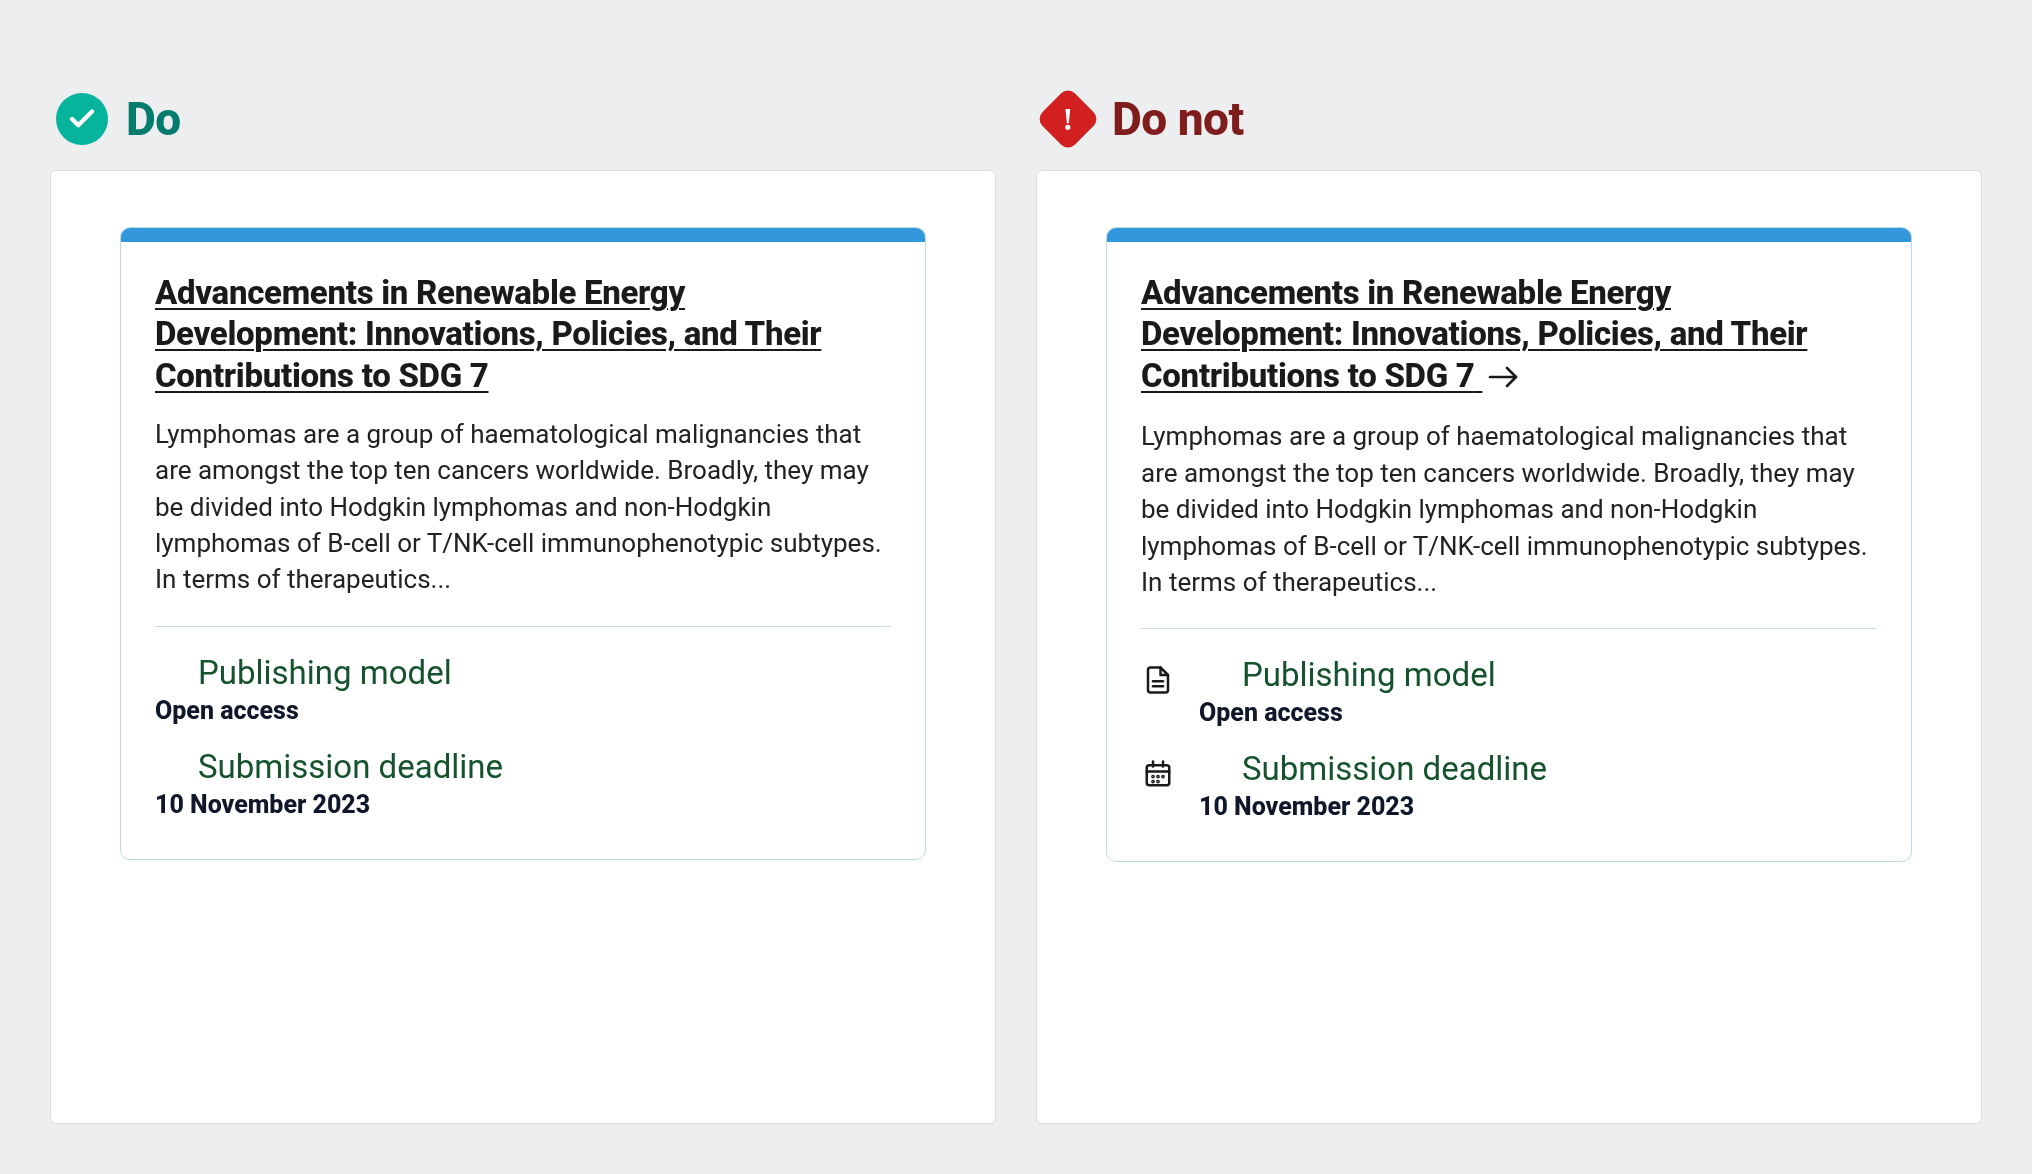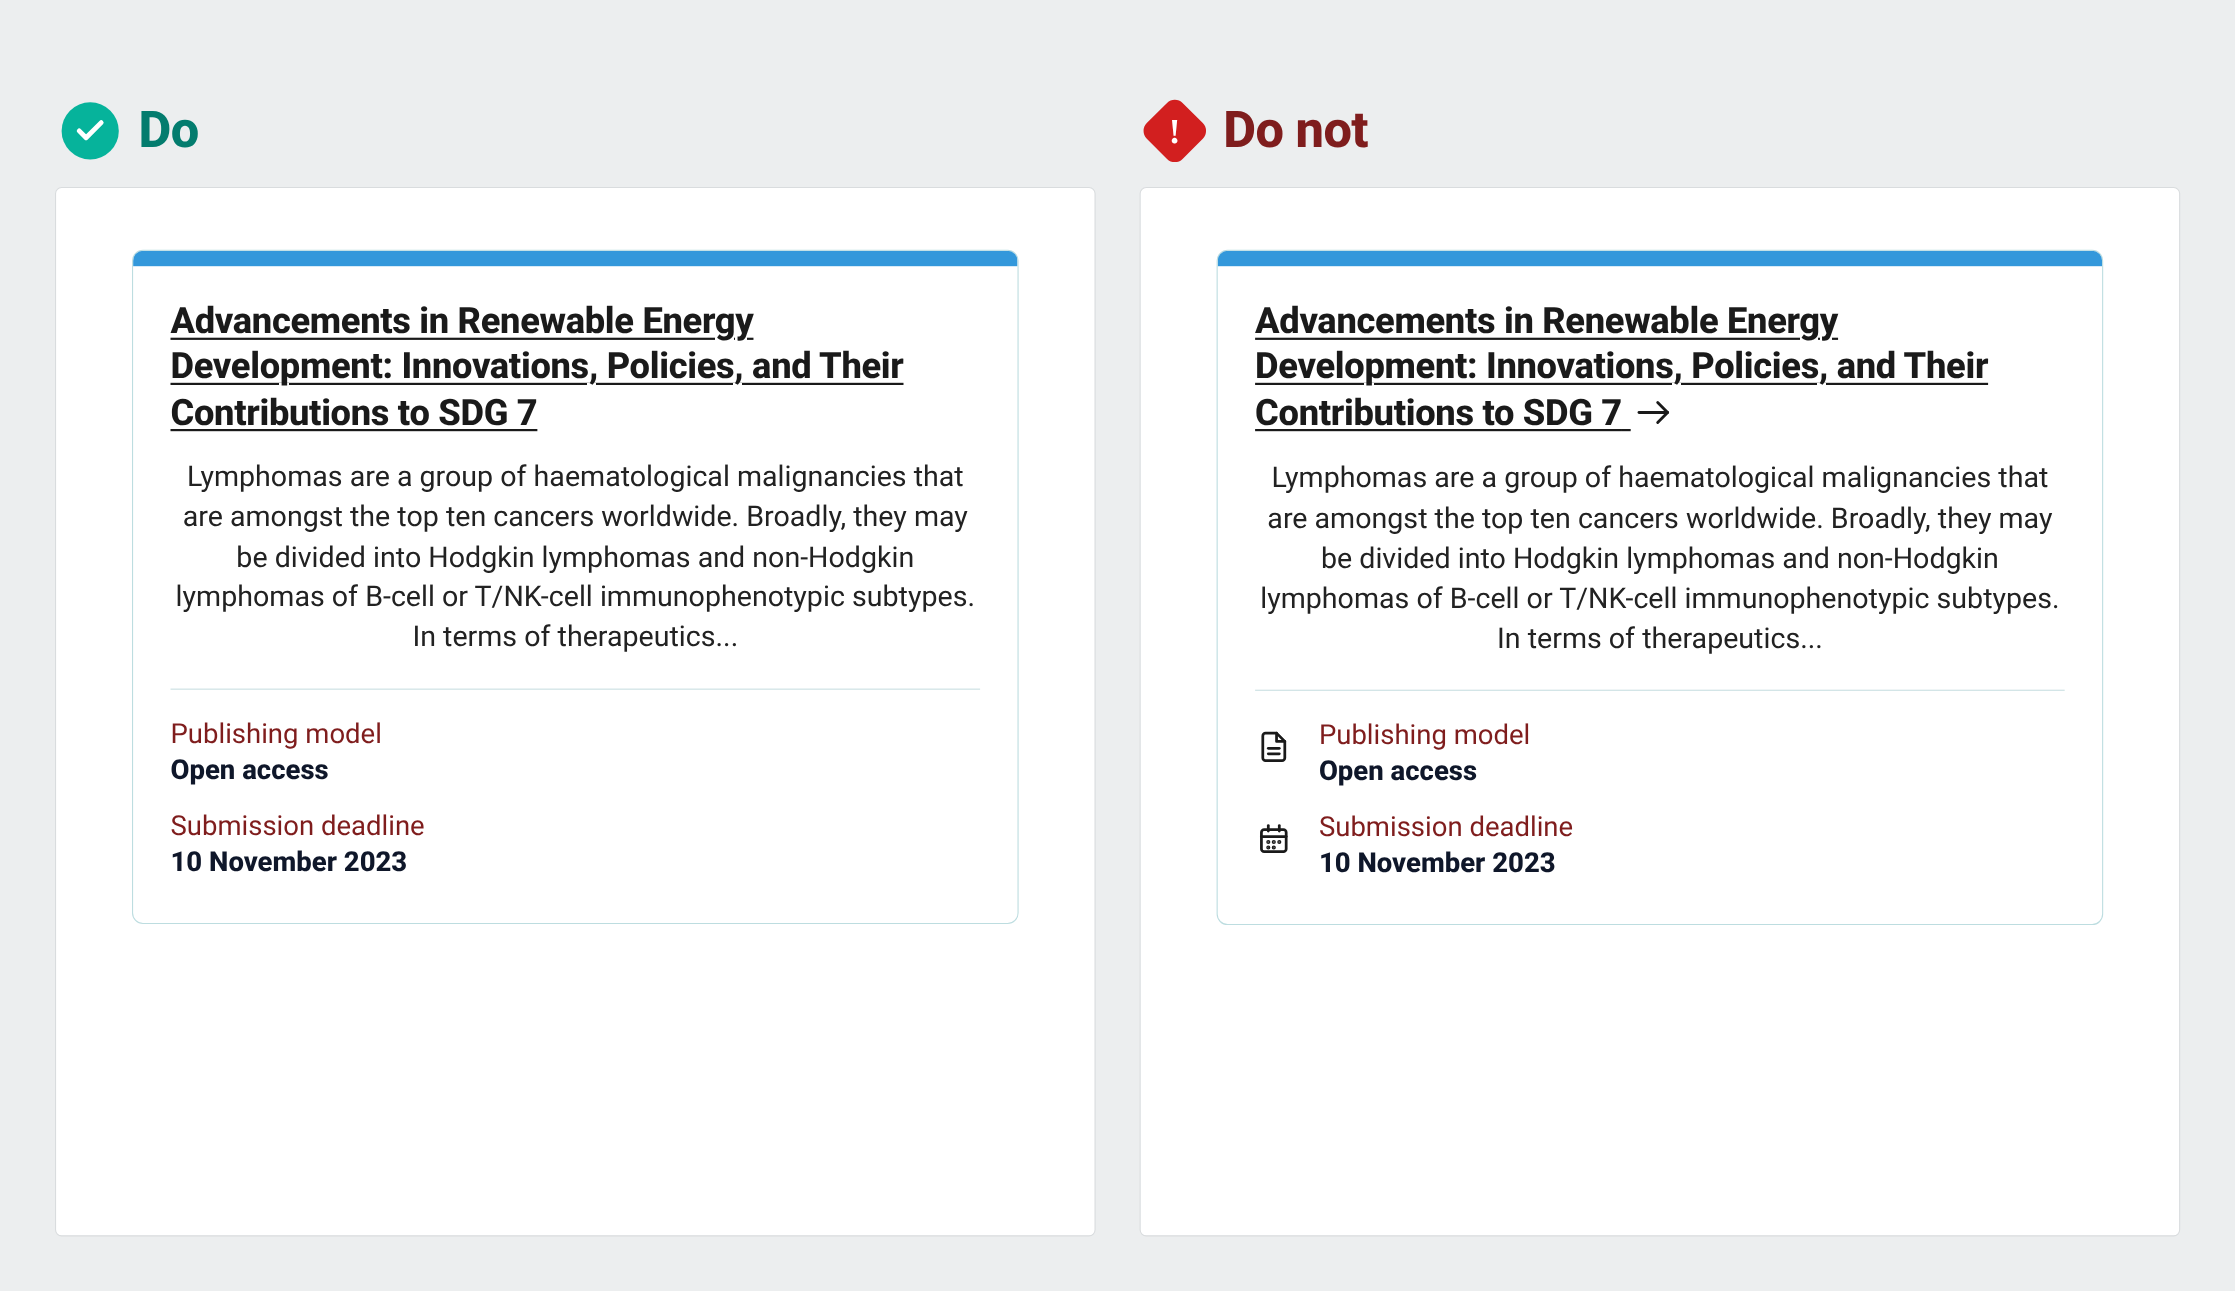--- a/index.html
+++ b/index.html
@@ -95,21 +95,20 @@
     display: inline-block;
     vertical-align: middle;
     margin-left: 6px;
   }
   .arrow-inline svg { width: 32px; height: 24px; }
   .card-desc {
     font-size: 26px;
     color: #222;
     line-height: 1.4;
     margin-bottom: 28px;
-    text-align: center;
   }
   hr.divider {
     border: none;
     border-top: 1px solid #c9dfe1;
     margin-bottom: 26px;
   }
   .meta-row {
     display: flex;
     align-items: flex-start;
     gap: 24px;
@@ -117,23 +116,24 @@
   }
   .meta-row:last-child { margin-bottom: 0; }
   .meta-icon {
     width: 34px; height: 34px;
     flex-shrink: 0;
     margin-top: 8px;
     display:flex; align-items:center; justify-content:center;
   }
   .meta-text { }
   .meta-label {
-    font-size: 25px;
-    color: #7f1d1d;
+    font-size: 33px;
+    color: #14532d;
     margin-bottom: 4px;
+    margin-left: 43px;
   }
   .meta-value {
     font-size: 25px;
     font-weight: 800;
     color: #0f172a;
   }
   .no-icon .meta-row { gap: 0; }
 </style>
 </head>
 <body>

